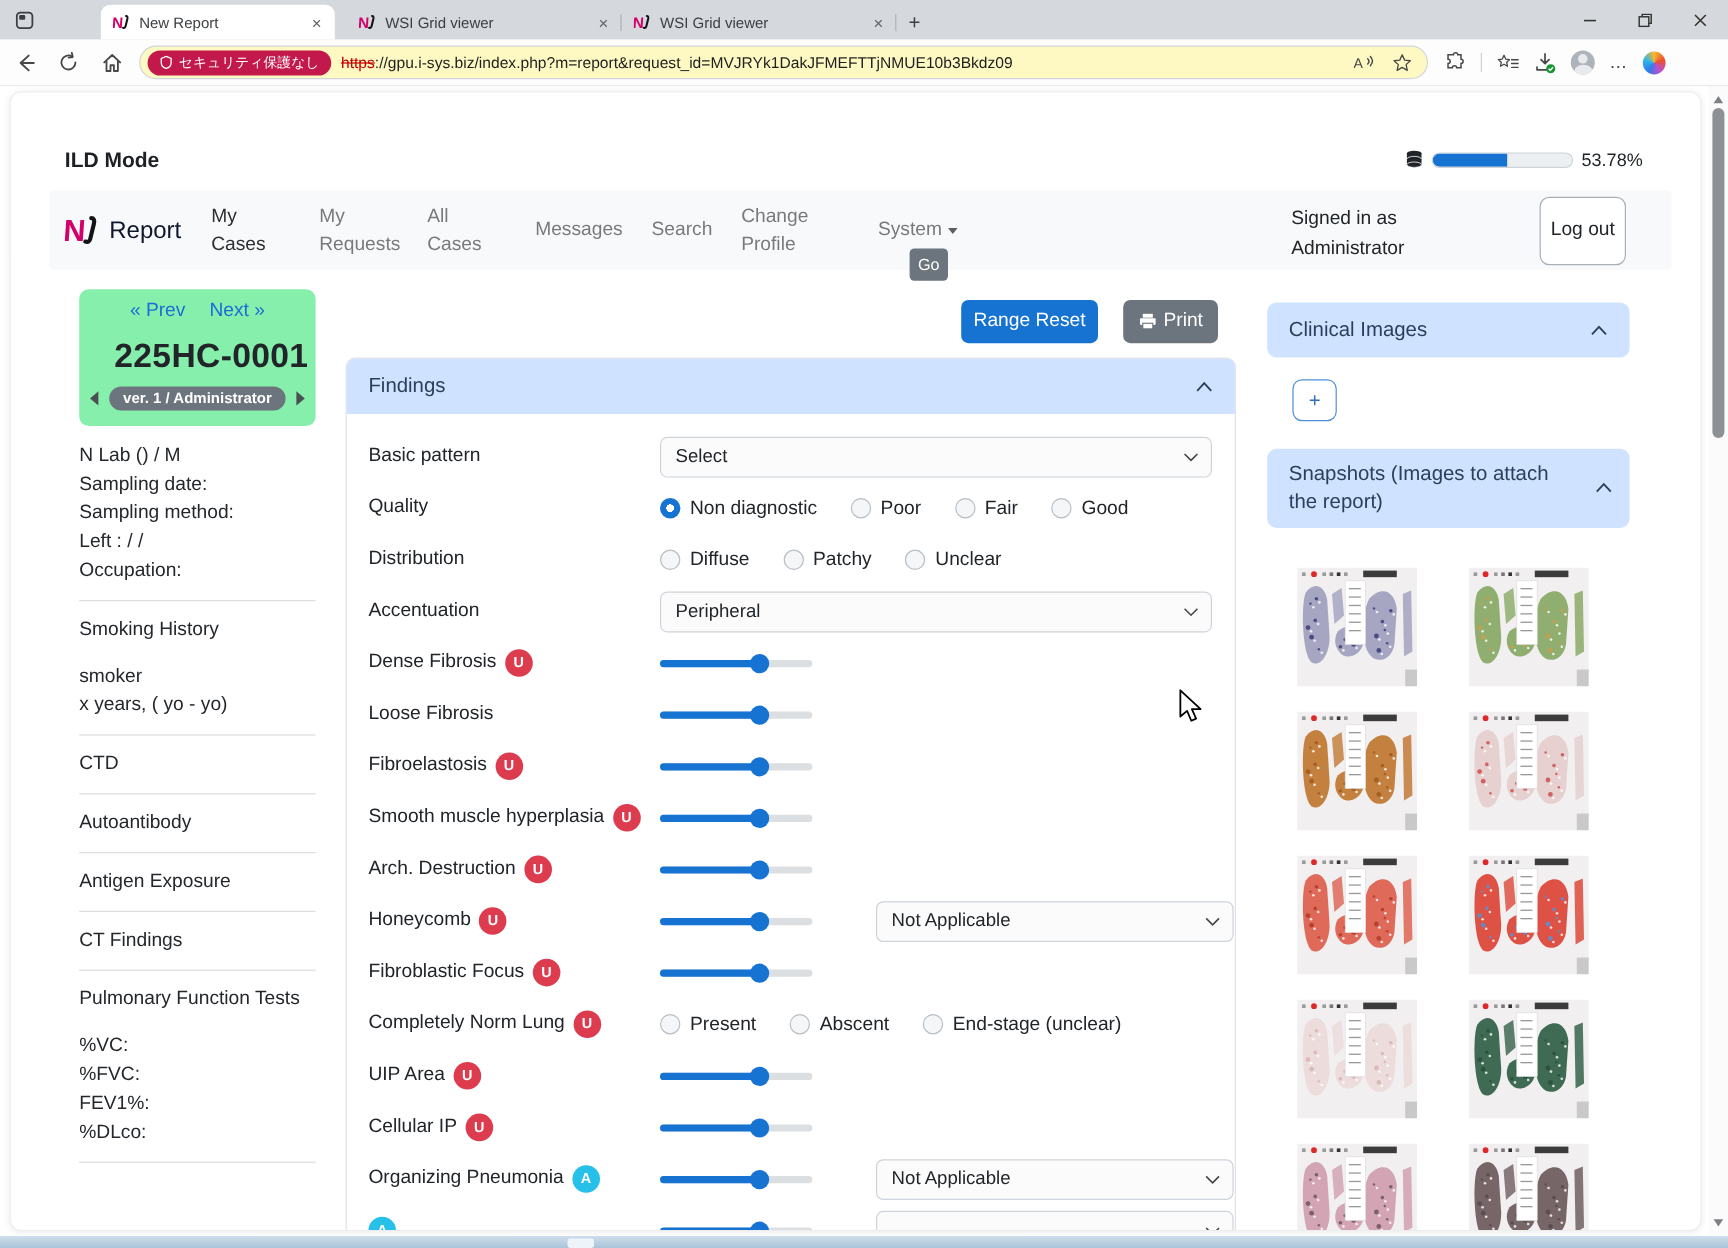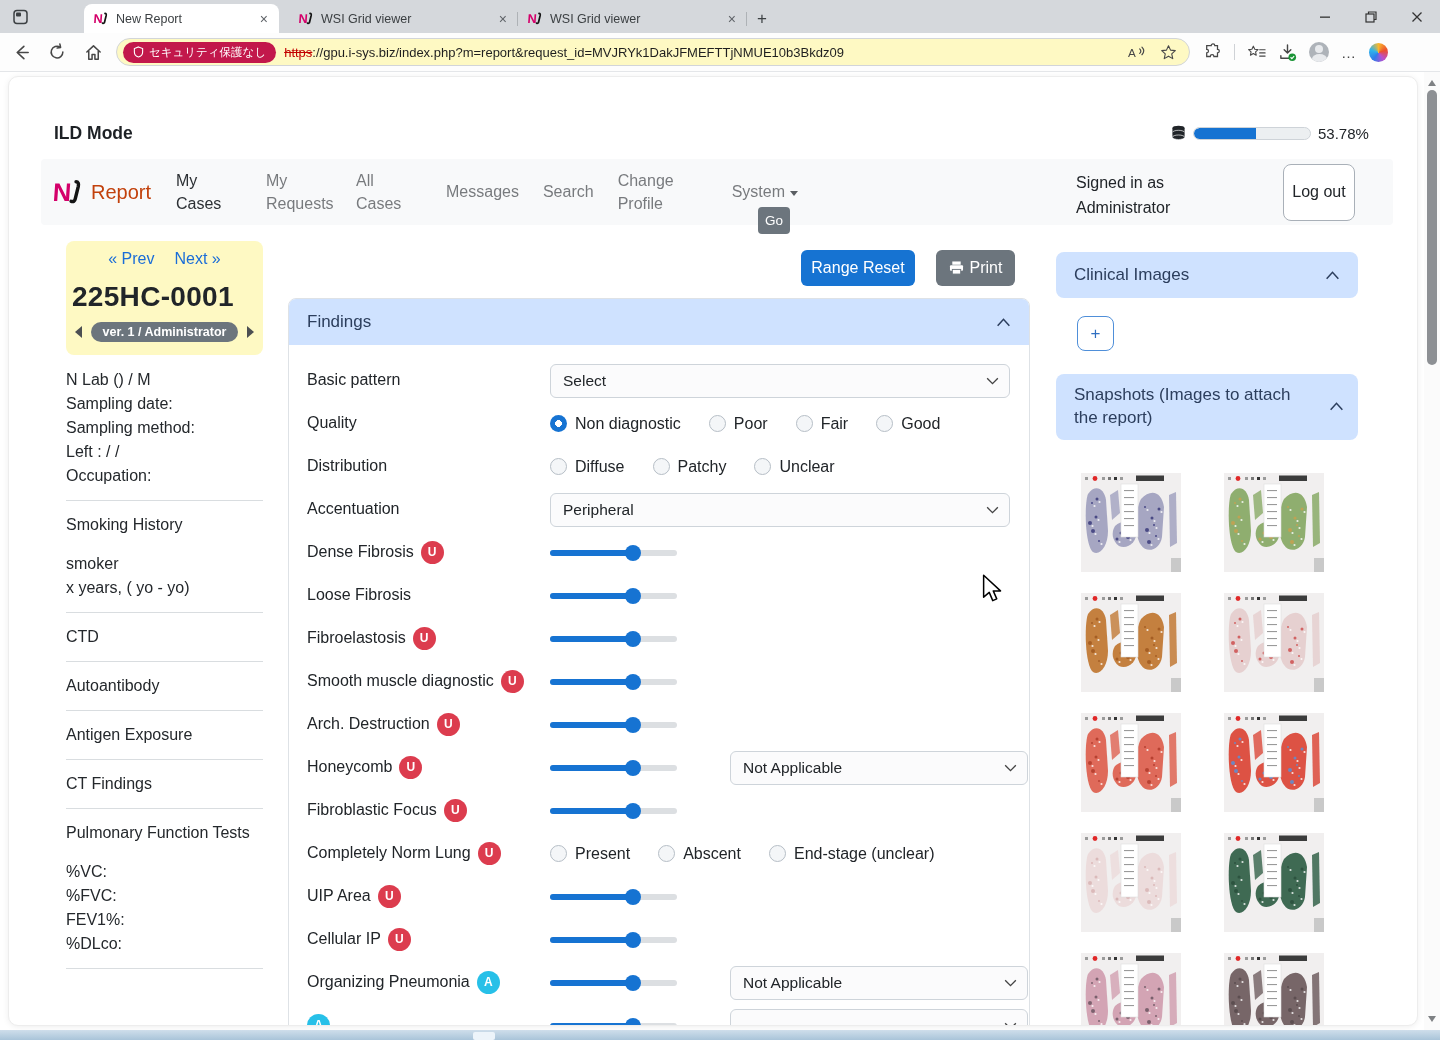--- a/index.html
+++ b/index.html
@@ -39,38 +39,38 @@
   .app{position:absolute;left:8px;top:4px;width:1410px;height:950px;background:#fff;border:1px solid #ededed;
        border-radius:10px;box-shadow:0 1px 6px rgba(0,0,0,.07);overflow:hidden;}
   .mode-title{position:absolute;left:45px;top:46px;font-size:17.5px;font-weight:bold;color:#1d2125;}
   .storage{position:absolute;left:1162px;top:48px;display:flex;align-items:center;gap:7px;}
   .pbar{width:118px;height:13px;border:1px solid #ced3d8;background:#eceff1;border-radius:7px;overflow:hidden;}
   .pbar .pfill{height:100%;background:#1673d2;border-radius:7px 0 0 7px;}
   .ptext{font-size:15px;color:#212529;}
   
   .navbar{position:absolute;left:32px;top:82px;width:1352px;height:66px;background:#f8f9fa;border-radius:4px;}
   .brand{position:absolute;left:13px;top:0;height:66px;display:flex;align-items:center;gap:7px;}
-  .brand .brand-label{font-size:20px;color:#c2410c;}
+  .brand .brand-label{font-size:20px;color:#0f172a;}
   .nav-items{position:absolute;left:135px;top:0;height:66px;display:flex;align-items:center;gap:24px;}
   .nav-item{font-size:16px;color:rgba(33,37,41,.6);max-width:66px;line-height:1.45;}
   .nav-item.active{color:rgba(33,37,41,.95);}
   .nav-item.nowrap{max-width:none;white-space:nowrap;}
   .nav-item .caret{display:inline-block;margin-left:5px;width:0;height:0;border-left:4.5px solid transparent;border-right:4.5px solid transparent;border-top:5px solid #5a5e62;vertical-align:middle;}
   .case-group{position:absolute;left:715px;top:16px;display:flex;}
   .cg-box{height:31px;border:1px solid #ced4da;background:#fff;font-size:15px;display:flex;align-items:center;padding:0 8px;margin-left:-1px;}
   .cg-input1{width:84px;}
   .cg-select{width:85px;justify-content:space-between;}
   .cg-sep{width:20px;justify-content:center;border:none;background:transparent;}
   .cg-input2{width:90px;}
   .go-btn{position:absolute;left:717px;top:48px;width:32px;height:27px;background:#6c757d;color:#fff;border:none;border-radius:4px;font-size:13.5px;}
   .signed-in{position:absolute;left:1035px;top:12px;width:112px;font-size:16px;line-height:1.55;color:#212529;}
   .logout-btn{position:absolute;left:1242px;top:5px;width:72px;height:57px;background:#fff;border:1px solid #a9b0b8;border-radius:8px;font-size:16px;color:#212529;line-height:1.4;font-family:inherit;}
   
   .case-panel{position:absolute;left:57px;top:164px;width:197px;}
-  .cp-head{background:#fef9c3;border-radius:8px;padding:9px 6px 13px;text-align:left;}
+  .cp-head{background:#86efac;border-radius:8px;padding:9px 6px 13px;text-align:right;}
   .cp-links{font-size:16px;display:flex;justify-content:center;gap:20px;}
   .cp-links a{color:#1a6dd8;text-decoration:none;}
   .cp-id{font-size:28px;font-weight:bold;color:#212529;margin-top:13px;letter-spacing:.3px;}
   .cp-version{margin-top:9px;display:flex;align-items:center;justify-content:center;gap:9px;}
   .tri-l{width:0;height:0;border-top:6px solid transparent;border-bottom:6px solid transparent;border-right:7px solid #4c4f52;}
   .tri-r{width:0;height:0;border-top:6px solid transparent;border-bottom:6px solid transparent;border-left:7px solid #4c4f52;}
   .ver-pill{background:#6c757d;color:#fff;font-size:12.5px;font-weight:bold;padding:3px 12px;border-radius:11px;white-space:nowrap;}
   .cp-body{padding-top:13px;font-size:16px;color:#24282c;}
   .cp-line{line-height:24px;}
   .cp-gap{height:15px;}
@@ -432,21 +432,21 @@
                 </div>
                 <div class="f-control">
                   <div class="slider">
                     <div class="sfill" style="width:65%"></div>
                  <div class="shandle" style="left:65%"></div>
                   </div>
                 </div>
               </div>
               <div class="f-row">
                 <div class="f-label">
-                  <span>Smooth muscle diagnostic</span>
+                  <span>Smooth muscle hyperplasia</span>
                   <span class="badge-dot badge-u">U</span>
                 </div>
                 <div class="f-control">
                   <div class="slider">
                     <div class="sfill" style="width:65%"></div>
                  <div class="shandle" style="left:65%"></div>
                   </div>
                 </div>
               </div>
               <div class="f-row">

